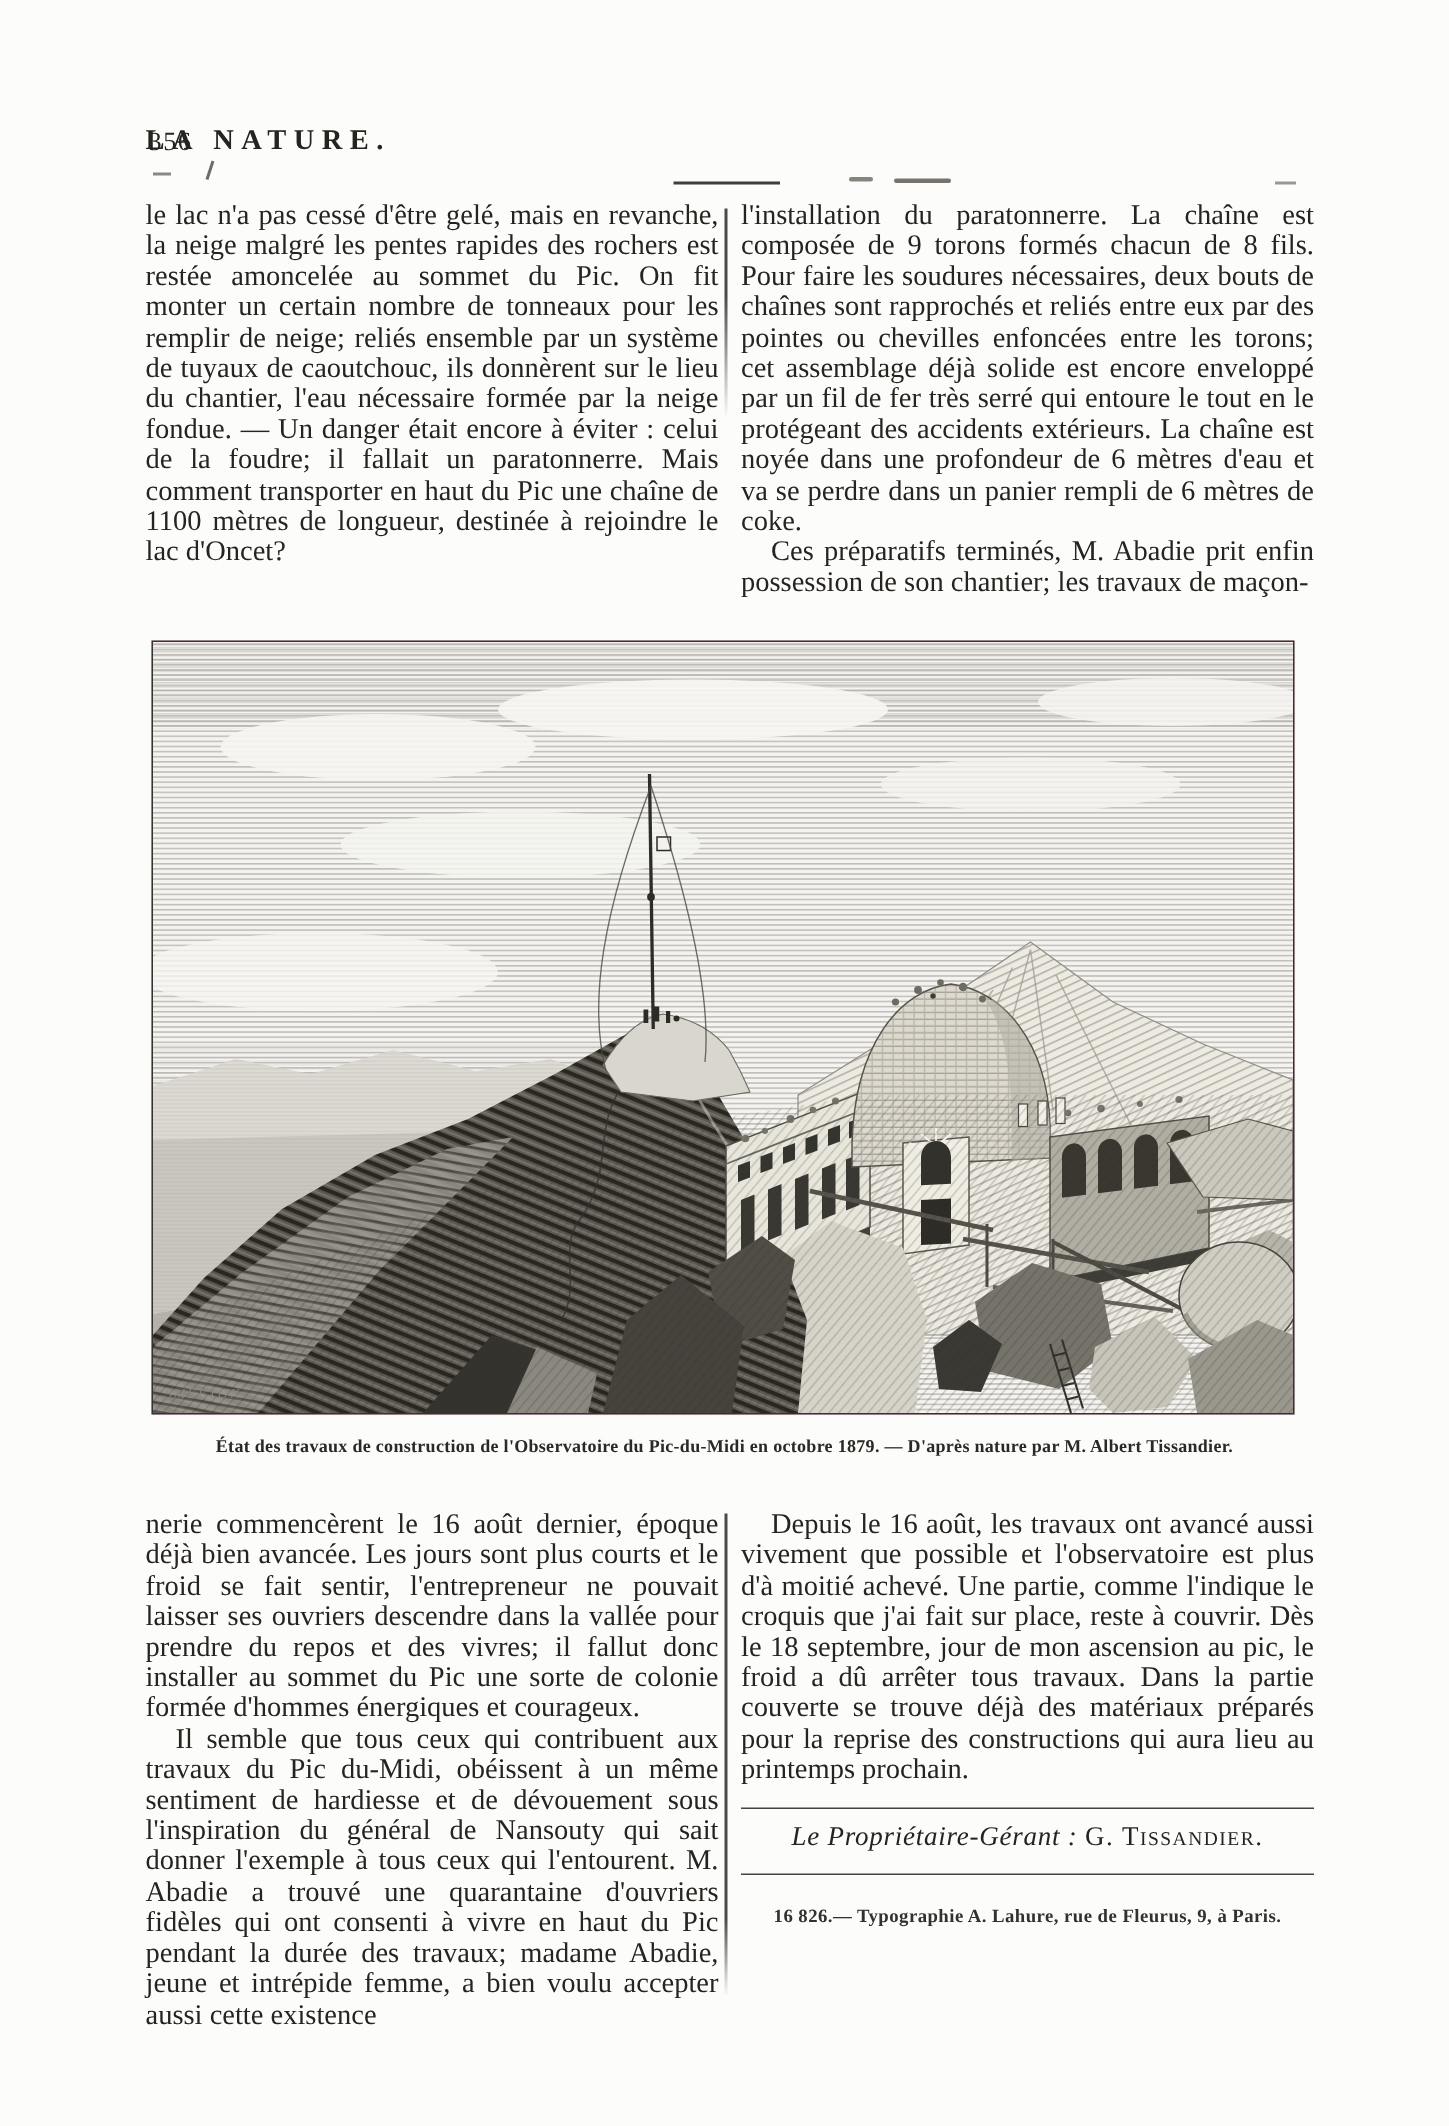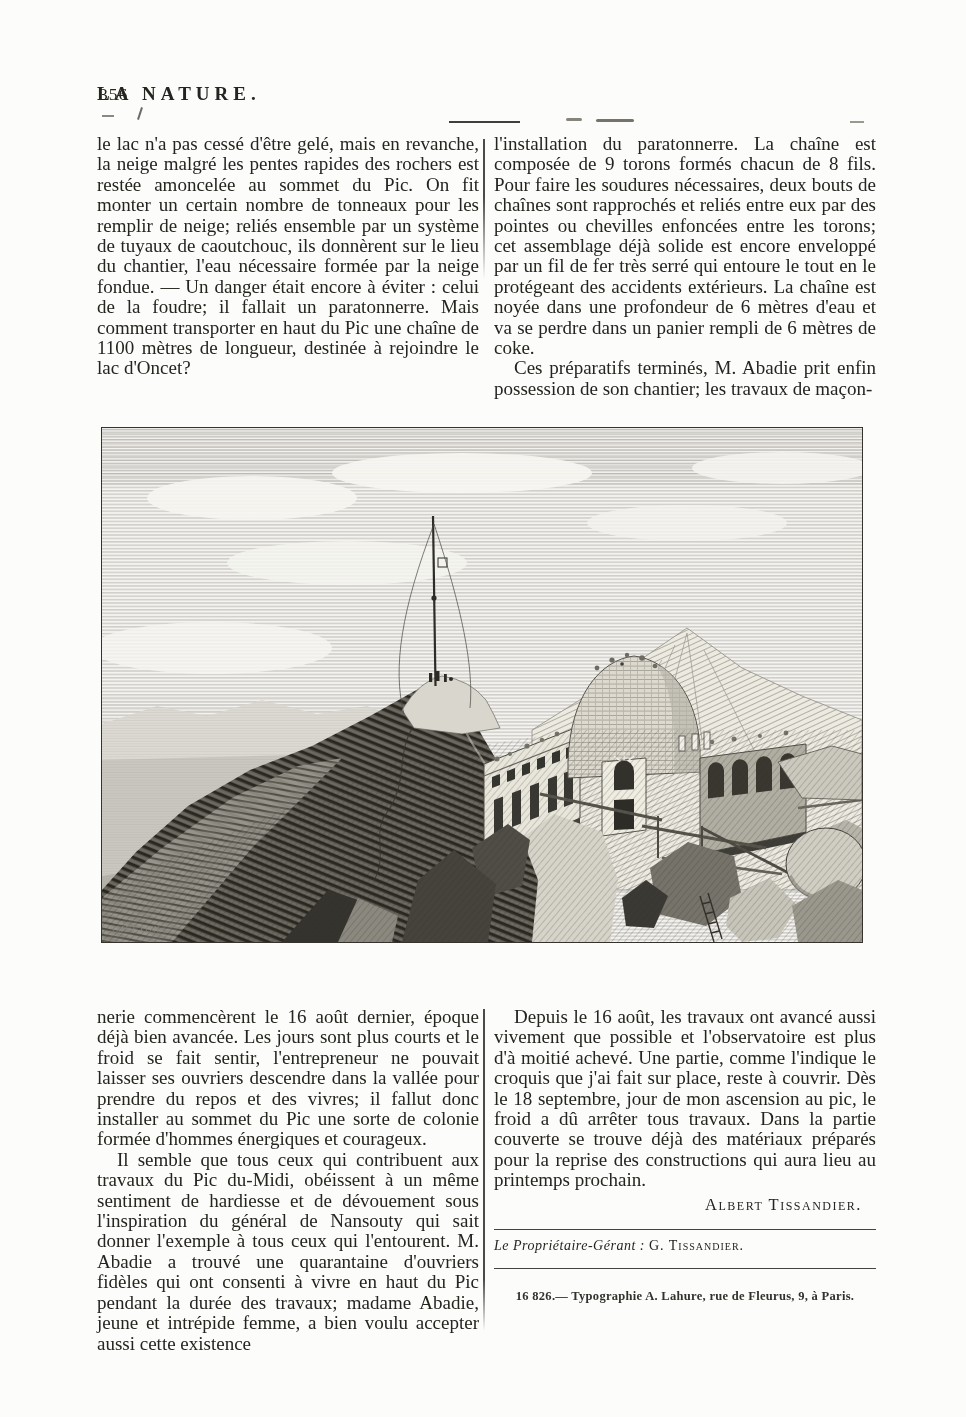--- a/index.html
+++ b/index.html
@@ -37,21 +37,21 @@
   
   .engraving{position:absolute; left:101px; top:427px; width:760px; height:514px;
     border:1.5px solid #35332e; background:#f9a8d4;}
   .engraving svg{display:block;}
   .figure-caption{position:absolute; left:93px; top:957px; width:780px; text-align:center;
     font-size:12px; font-weight:bold; letter-spacing:0.2px; color:#2b2923;}
   
   .author-sig{margin-top:4px; text-align:right; padding-right:14px;
     font-variant:small-caps; font-size:16.5px; letter-spacing:1.5px;}
   .foot-rule{border:0; border-top:1.3px solid #45433d; margin:14px 0 0 0;}
-  .gerant{margin-top:8px; text-align:left; font-size:14px; font-style:italic; letter-spacing:0.5px;}
+  .gerant{margin-top:8px; text-align:center; font-size:18px; font-style:italic; letter-spacing:0.5px;}
   .gerant .sc{font-style:normal; font-variant:small-caps; letter-spacing:1px;}
   .imprint{margin-top:20px; text-align:center; font-size:12.5px; font-weight:bold; letter-spacing:0.3px; color:#33312c;}
 </style>
 </head>
 <body>
 
 <div class="page">
 
   <div class="page-number">356</div>
   <div class="journal-title">LA NATURE.</div>
@@ -252,30 +252,30 @@
           <line x1="606" y1="496" x2="614" y2="494"></line>
             <line x1="609" y1="505" x2="617" y2="503"></line>
         </g>
         <path d="M0,514 L0,460 L300,330 L476,302 L760,302 L760,514 Z" fill="url(#pFg)" opacity="0.2"></path>
       </g>
 
       <text x="8" y="504" font-size="9" fill="#8a877f" opacity="0.85" letter-spacing="1.5" font-family="Liberation Serif, serif" font-style="italic">SMEETON</text>
     </svg>
   </div>
 
+  <div class="figure-caption">État des travaux de construction de l'Observatoire du Pic-du-Midi en octobre 1879. — D'après nature par M. Albert Tissandier.</div>
 
   <div class="divider divider-bottom"></div>
   <div class="cols cols-bottom">
     <div class="col">
       <p>nerie commencèrent le 16 août dernier, époque déjà bien avancée. Les jours sont plus courts et le froid se fait sentir, l'entrepreneur ne pouvait laisser ses ouvriers descendre dans la vallée pour prendre du repos et des vivres; il fallut donc installer au sommet du Pic une sorte de colonie formée d'hommes énergiques et courageux.</p>
       <p class="ind">Il semble que tous ceux qui contribuent aux travaux du Pic du-Midi, obéissent à un même sentiment de hardiesse et de dévouement sous l'inspiration du général de Nansouty qui sait donner l'exemple à tous ceux qui l'entourent. M. Abadie a trouvé une quarantaine d'ouvriers fidèles qui ont consenti à vivre en haut du Pic pendant la durée des travaux; madame Abadie, jeune et intrépide femme, a bien voulu accepter aussi cette existence</p>
     </div>
     <div class="col">
       <p class="ind">Depuis le 16 août, les travaux ont avancé aussi vivement que possible et l'observatoire est plus d'à moitié achevé. Une partie, comme l'indique le croquis que j'ai fait sur place, reste à couvrir. Dès le 18 septembre, jour de mon ascension au pic, le froid a dû arrêter tous travaux. Dans la partie couverte se trouve déjà des matériaux préparés pour la reprise des constructions qui aura lieu au printemps prochain.</p>
-      <div class="author-sig">Albert Tissandier.</div>
       <hr class="foot-rule">
       <div class="gerant">
         <span class="lbl">Le Propriétaire-Gérant : </span><span class="sc">G. Tissandier.</span>
       </div>
       <hr class="foot-rule">
       <div class="imprint">16 826.— Typographie A. Lahure, rue de Fleurus, 9, à Paris.</div>
     </div>
   </div>
 
 </div>

